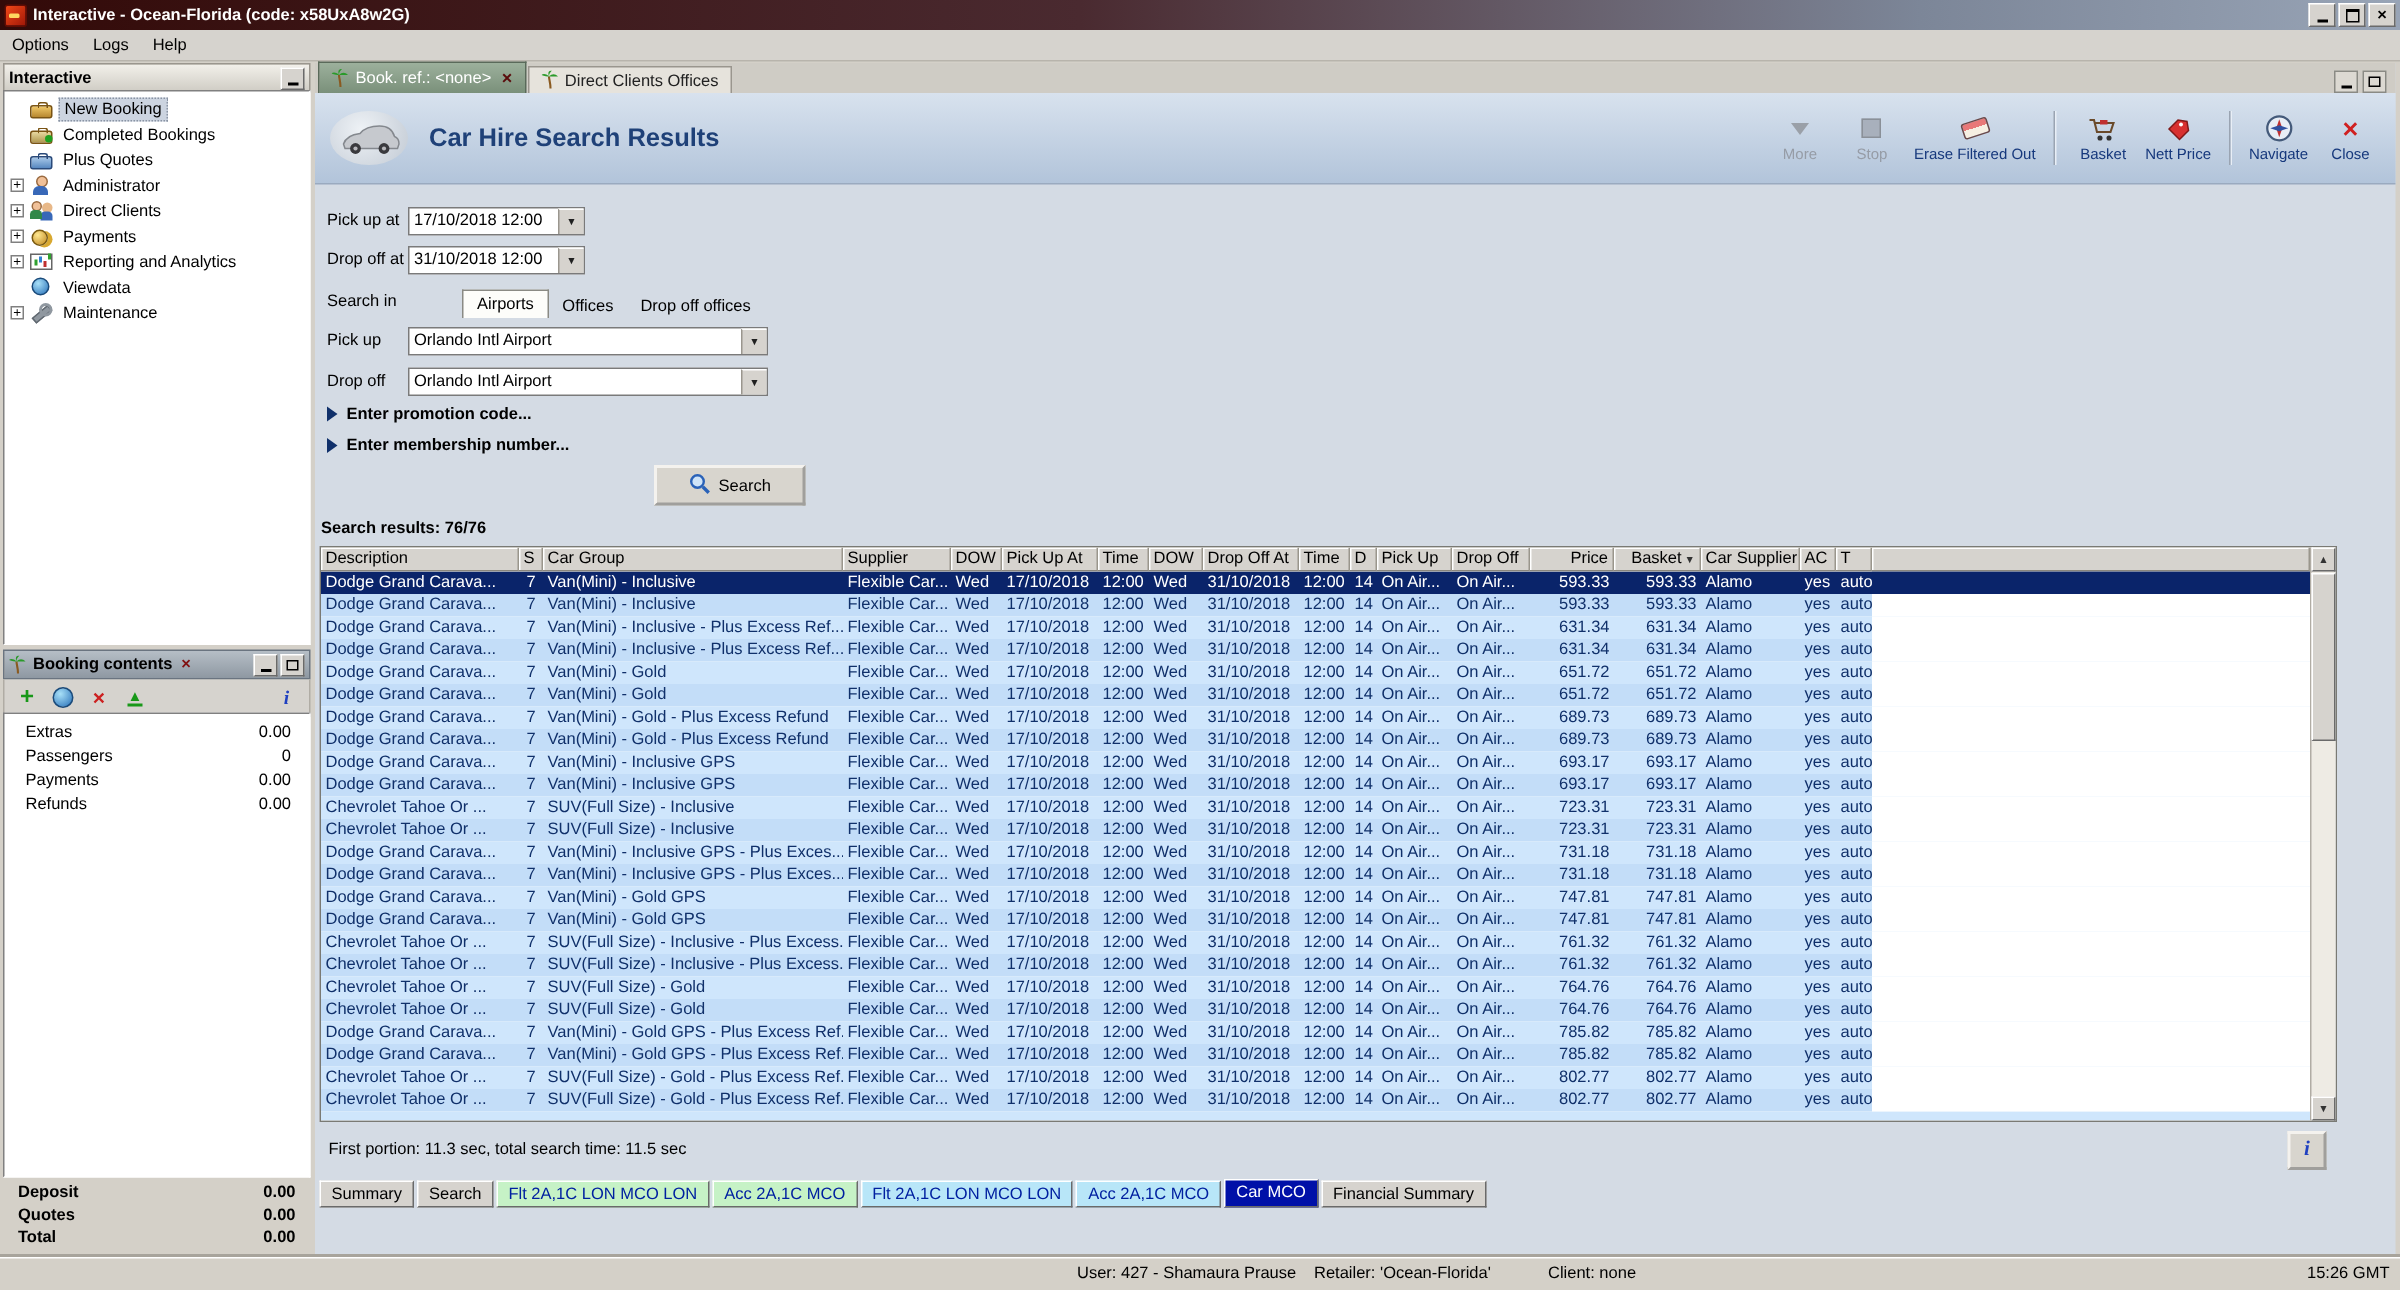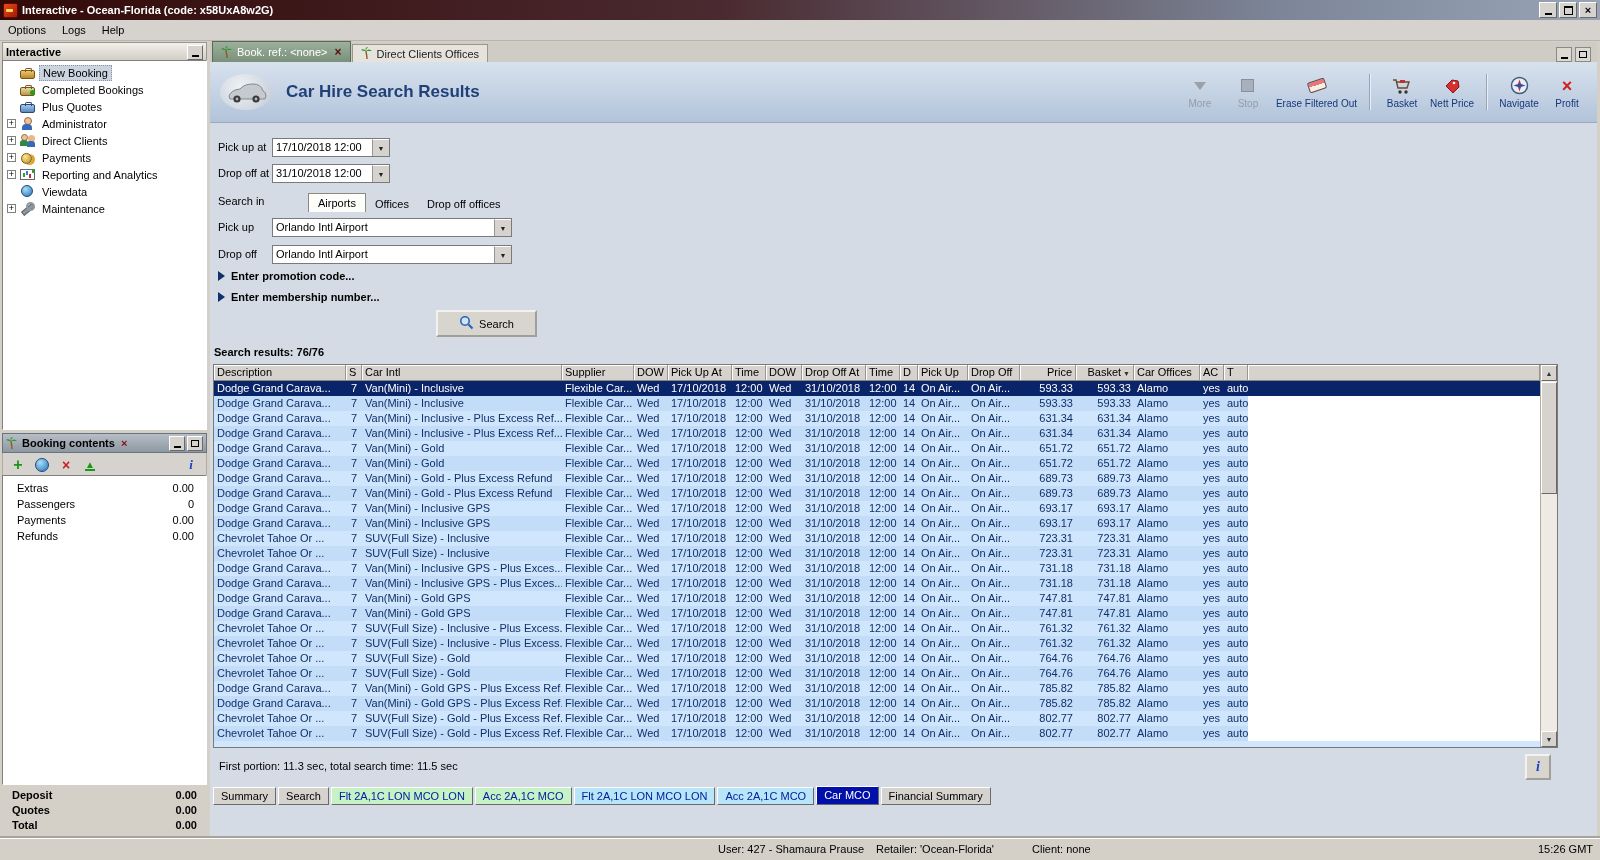--- a/index.html
+++ b/index.html
@@ -416,21 +416,21 @@
               <polygon points="9.5,3.5 11.5,9.5 9.5,15.5 7.5,9.5" fill="#c03030"></polygon>
               <polygon points="3.5,9.5 9.5,7.5 15.5,9.5 9.5,11.5" fill="#3050a0"></polygon>
             </svg>
           </div>
           <div class="tlbl">Navigate</div>
         </div>
         <div class="tool">
           <div class="tico">
             <span class="close-x">×</span>
           </div>
-          <div class="tlbl">Profit</div>
+          <div class="tlbl">Close</div>
         </div>
       </div>
   </div>
 
   <div class="frow" style="top:96px;">
     <span class="flabel">Pick up at</span>
     <div class="combo w118">
       <span class="combo-val">17/10/2018 12:00</span>
       <span class="combo-btn">▼</span>
     </div>
@@ -478,34 +478,34 @@
           <line x1="9.5" y1="9.5" x2="13.5" y2="13.5" stroke="#2a62b8" stroke-width="2.2"></line>
         </svg></span>
     <span>Search</span>
   </div>
   <div id="results-label">Search results: 76/76</div>
 
   <div id="grid">
     <div id="grid-header">
         <div class="gh-cell" style="width: 132px;">Description</div>
         <div class="gh-cell" style="width: 16px;">S</div>
-        <div class="gh-cell" style="width: 200px;">Car Intl</div>
+        <div class="gh-cell" style="width: 200px;">Car Group</div>
         <div class="gh-cell" style="width: 72px;">Supplier</div>
         <div class="gh-cell" style="width: 34px;">DOW</div>
         <div class="gh-cell" style="width: 64px;">Pick Up At</div>
         <div class="gh-cell" style="width: 34px;">Time</div>
         <div class="gh-cell" style="width: 36px;">DOW</div>
         <div class="gh-cell" style="width: 64px;">Drop Off At</div>
         <div class="gh-cell" style="width: 34px;">Time</div>
         <div class="gh-cell" style="width: 18px;">D</div>
         <div class="gh-cell" style="width: 50px;">Pick Up</div>
         <div class="gh-cell" style="width: 52px;">Drop Off</div>
         <div class="gh-cell r" style="width: 56px;">Price</div>
         <div class="gh-cell r" style="width: 58px;">Basket<span class="sort">▼</span></div>
-        <div class="gh-cell" style="width: 66px;">Car Offices</div>
+        <div class="gh-cell" style="width: 66px;">Car Supplier</div>
         <div class="gh-cell" style="width: 24px;">AC</div>
         <div class="gh-cell" style="width: 24px;">T</div>
         <div class="gh-cell fill"></div>
       </div>
     <div id="grid-rows">
         <div class="grid-row sel">
           <div class="g-cell" style="width: 132px;">Dodge Grand Carava...</div>
           <div class="g-cell c" style="width: 16px;">7</div>
           <div class="g-cell" style="width: 200px;">Van(Mini) - Inclusive</div>
           <div class="g-cell" style="width: 72px;">Flexible Car...</div>

